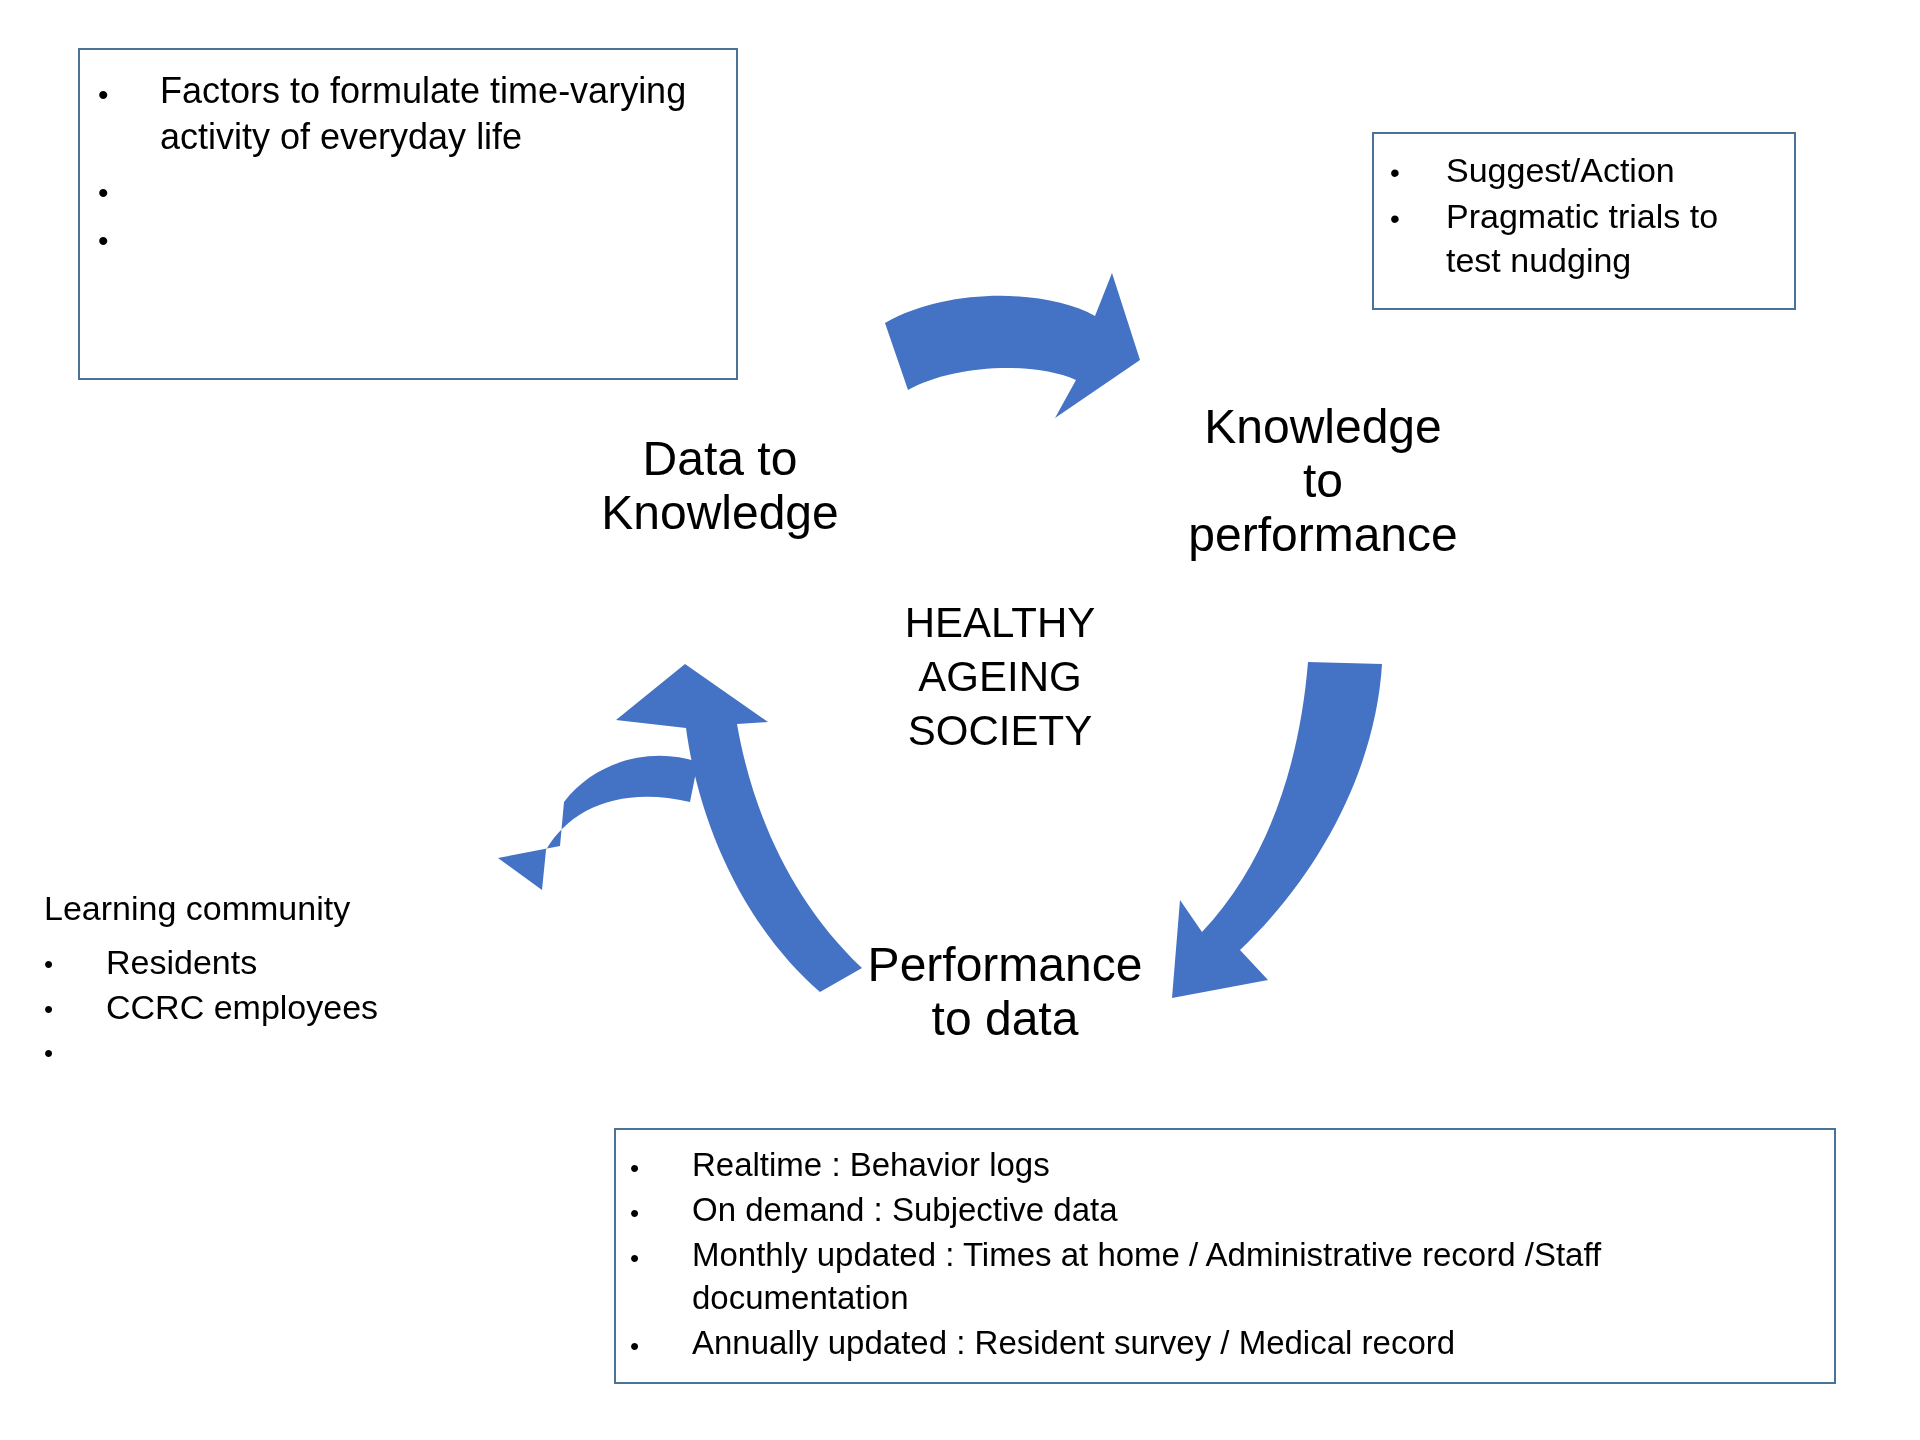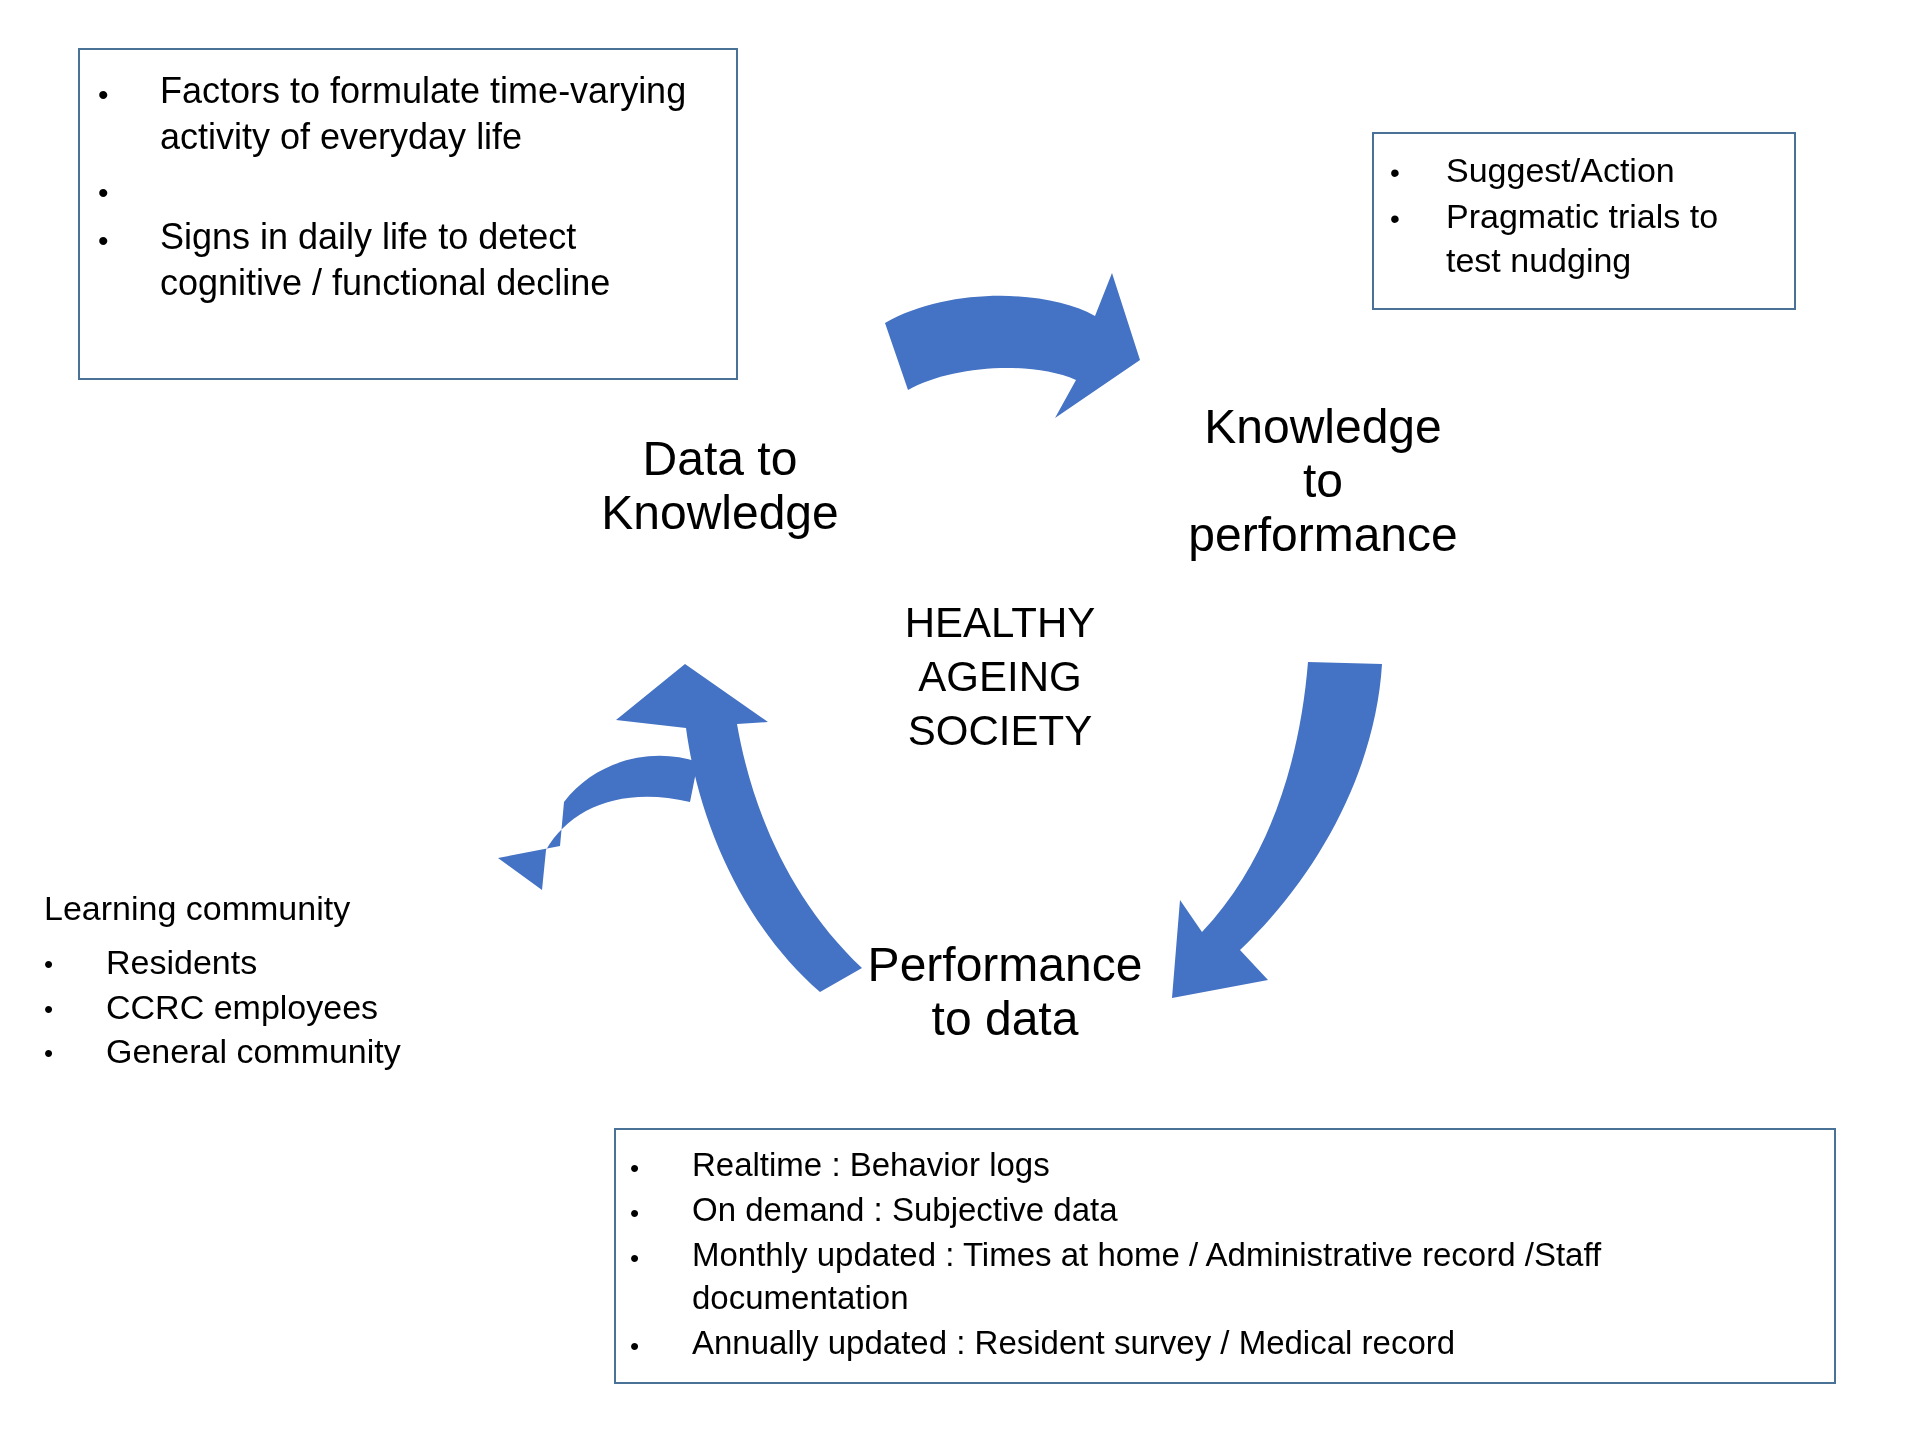--- a/index.html
+++ b/index.html
@@ -179,21 +179,20 @@
   <ul class="bullet-list">
     <li class="bullet-item">
       <span class="bullet-dot">•</span>
       <span class="bullet-text">Factors to formulate time-varying activity of everyday life</span>
     </li>
     <li class="bullet-item">
       <span class="bullet-dot">•</span>
     </li>
     <li class="bullet-item">
       <span class="bullet-dot">•</span>
-      <span class="bullet-text">Signs in daily life to detect cognitive / functional decline</span>
     </li>
   </ul>
 </div>
 
 <div class="callout-box" id="box-suggest">
   <ul class="bullet-list">
     <li class="bullet-item">
       <span class="bullet-dot">•</span>
       <span class="bullet-text">Suggest/Action</span>
     </li>
@@ -231,21 +230,20 @@
     <li class="bullet-item">
       <span class="bullet-dot">•</span>
       <span class="bullet-text">Residents</span>
     </li>
     <li class="bullet-item">
       <span class="bullet-dot">•</span>
       <span class="bullet-text">CCRC employees</span>
     </li>
     <li class="bullet-item">
       <span class="bullet-dot">•</span>
-      <span class="bullet-text">General community</span>
     </li>
   </ul>
 </div>
 
 <div class="cycle-label" id="label-data-to-knowledge">Data to
 Knowledge</div>
 
 <div class="cycle-label" id="label-knowledge-to-performance">Knowledge
 to
 performance</div>

